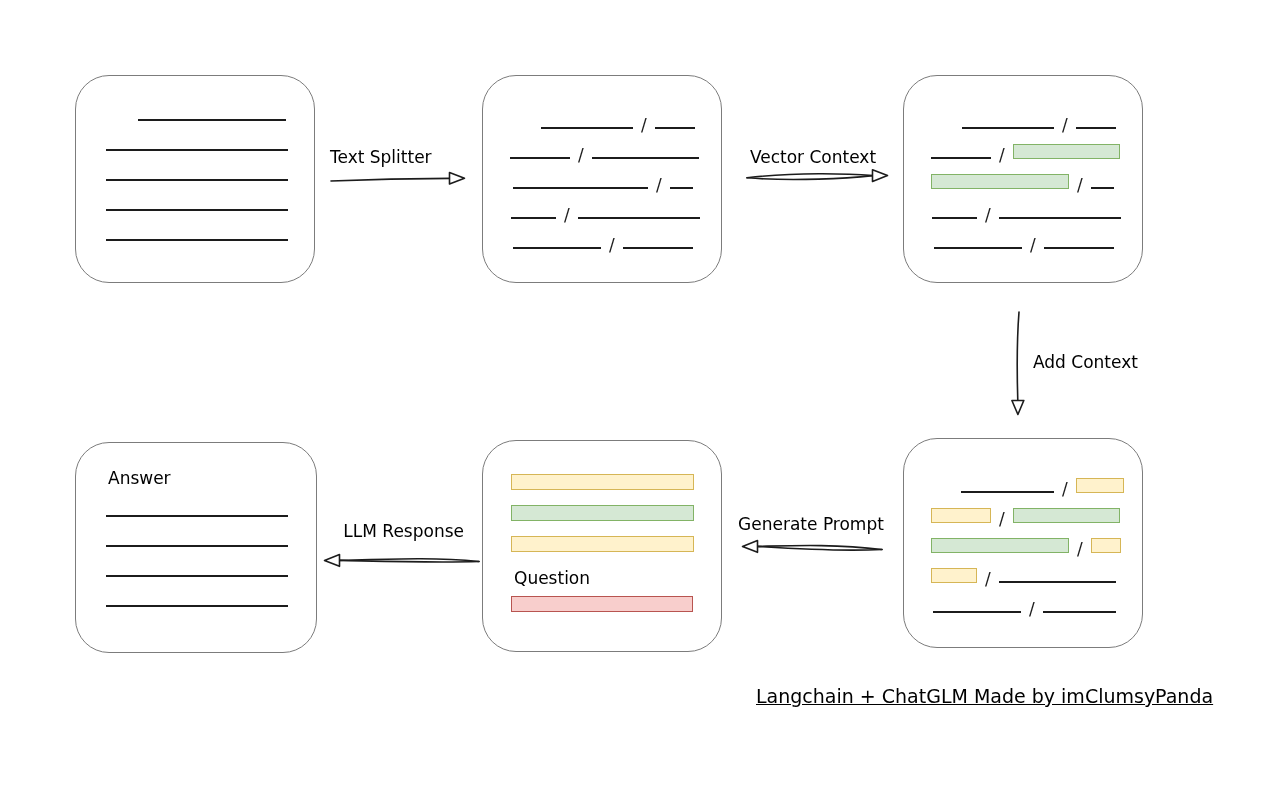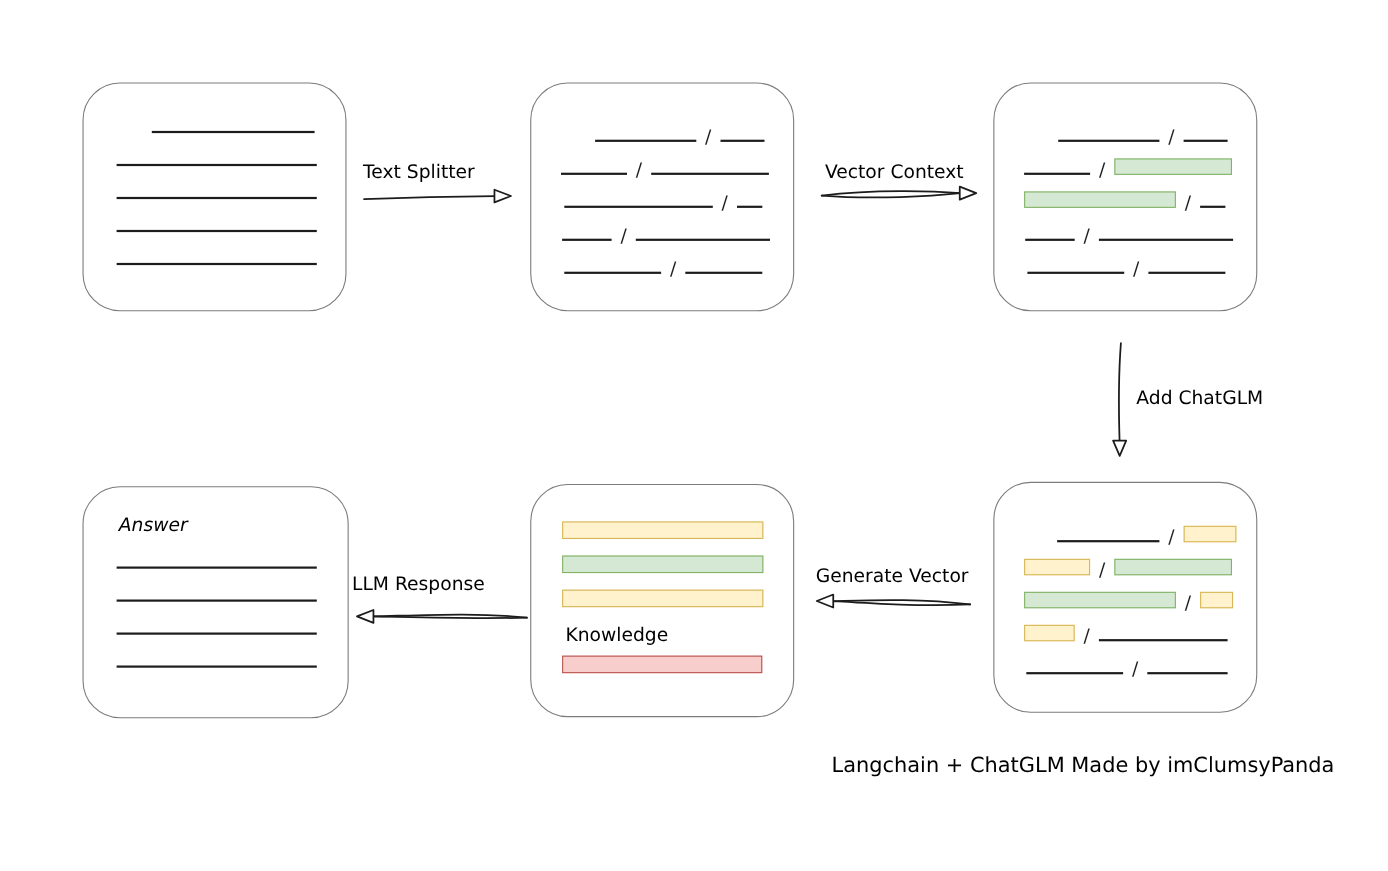--- a/index.html
+++ b/index.html
@@ -74,35 +74,36 @@
     font-size: 17px;
     line-height: 22px;
     color: var(--text);
   }
 
   .prompt-content { padding: 26px 0 0 28px; }
   .prompt-content .box-label { margin-left: 3px; }
   .prompt-content .question-label { margin-top: 15px; }
   .prompt-content .chip-stack.single .chip.big:first-child { margin-top: 7px; }
 
-  .answer-content { padding-top: 24px; font-style: italic; }
+  .answer-content { padding-top: 24px; }
   .answer-content .box-label { margin-left: 32px; margin-bottom: 2px; }
 
   .arrow-label {
     position: absolute;
     font-size: 17px;
     line-height: 21px;
     color: var(--text);
     white-space: nowrap;
   }
   .caption {
     position: absolute;
     font-size: 19px;
     color: var(--text);
     white-space: nowrap;
+    text-decoration: underline;
   }
 </style>
 </head>
 <body>
 
 <div class="canvas">
 
   <svg class="overlay" width="1262" height="792" viewBox="0 0 1262 792">
     <g>
       <path class="arrow-line" d="M331,181 C372,179.5 422,178.6 450,178.4"></path>
@@ -239,21 +240,21 @@
       </div>
   </div>
 
   <div class="box" style="left:482px; top:440px; width:240px; height:212px;">
     <div class="box-content prompt-content">
       <div class="chip-stack">
           <div class="chip big chip-yellow" style="width: 183px;"></div>
           <div class="chip big chip-green" style="width: 183px;"></div>
           <div class="chip big chip-yellow" style="width: 183px;"></div>
         </div>
-      <div class="box-label question-label">Knowledge</div>
+      <div class="box-label question-label">Question</div>
       <div class="chip-stack single">
           <div class="chip big chip-red" style="width: 182px;"></div>
         </div>
     </div>
   </div>
 
   <div class="box" style="left:75px; top:442px; width:242px; height:211px;">
     <div class="box-content answer-content">
       <div class="box-label">Answer</div>
       <div>
@@ -268,19 +269,19 @@
           </div>
           <div class="row" style="margin-left: 30px;">
             <div class="seg-line" style="width: 182px;"></div>
           </div>
         </div>
     </div>
   </div>
 
   <div class="arrow-label" style="left:330px; top:147px; width:140px; text-align:left;">Text Splitter</div>
   <div class="arrow-label" style="left:737px; top:147px; width:152px; text-align:center;">Vector Context</div>
-  <div class="arrow-label" style="left:1033px; top:352px;">Add ChatGLM</div>
-  <div class="arrow-label" style="left:733px; top:514px; width:156px; text-align:center;">Generate Vector</div>
-  <div class="arrow-label" style="left:320px; top:521px; width:144px; text-align:left;">LLM Response</div>
+  <div class="arrow-label" style="left:1033px; top:352px;">Add Context</div>
+  <div class="arrow-label" style="left:733px; top:514px; width:156px; text-align:center;">Generate Prompt</div>
+  <div class="arrow-label" style="left:320px; top:521px; width:144px; text-align:right;">LLM Response</div>
 
   <div class="caption" style="left:756px; top:685px; width:424px; text-align:center;">Langchain + ChatGLM Made by imClumsyPanda</div>
 
 </div>
 
 </body></html>

